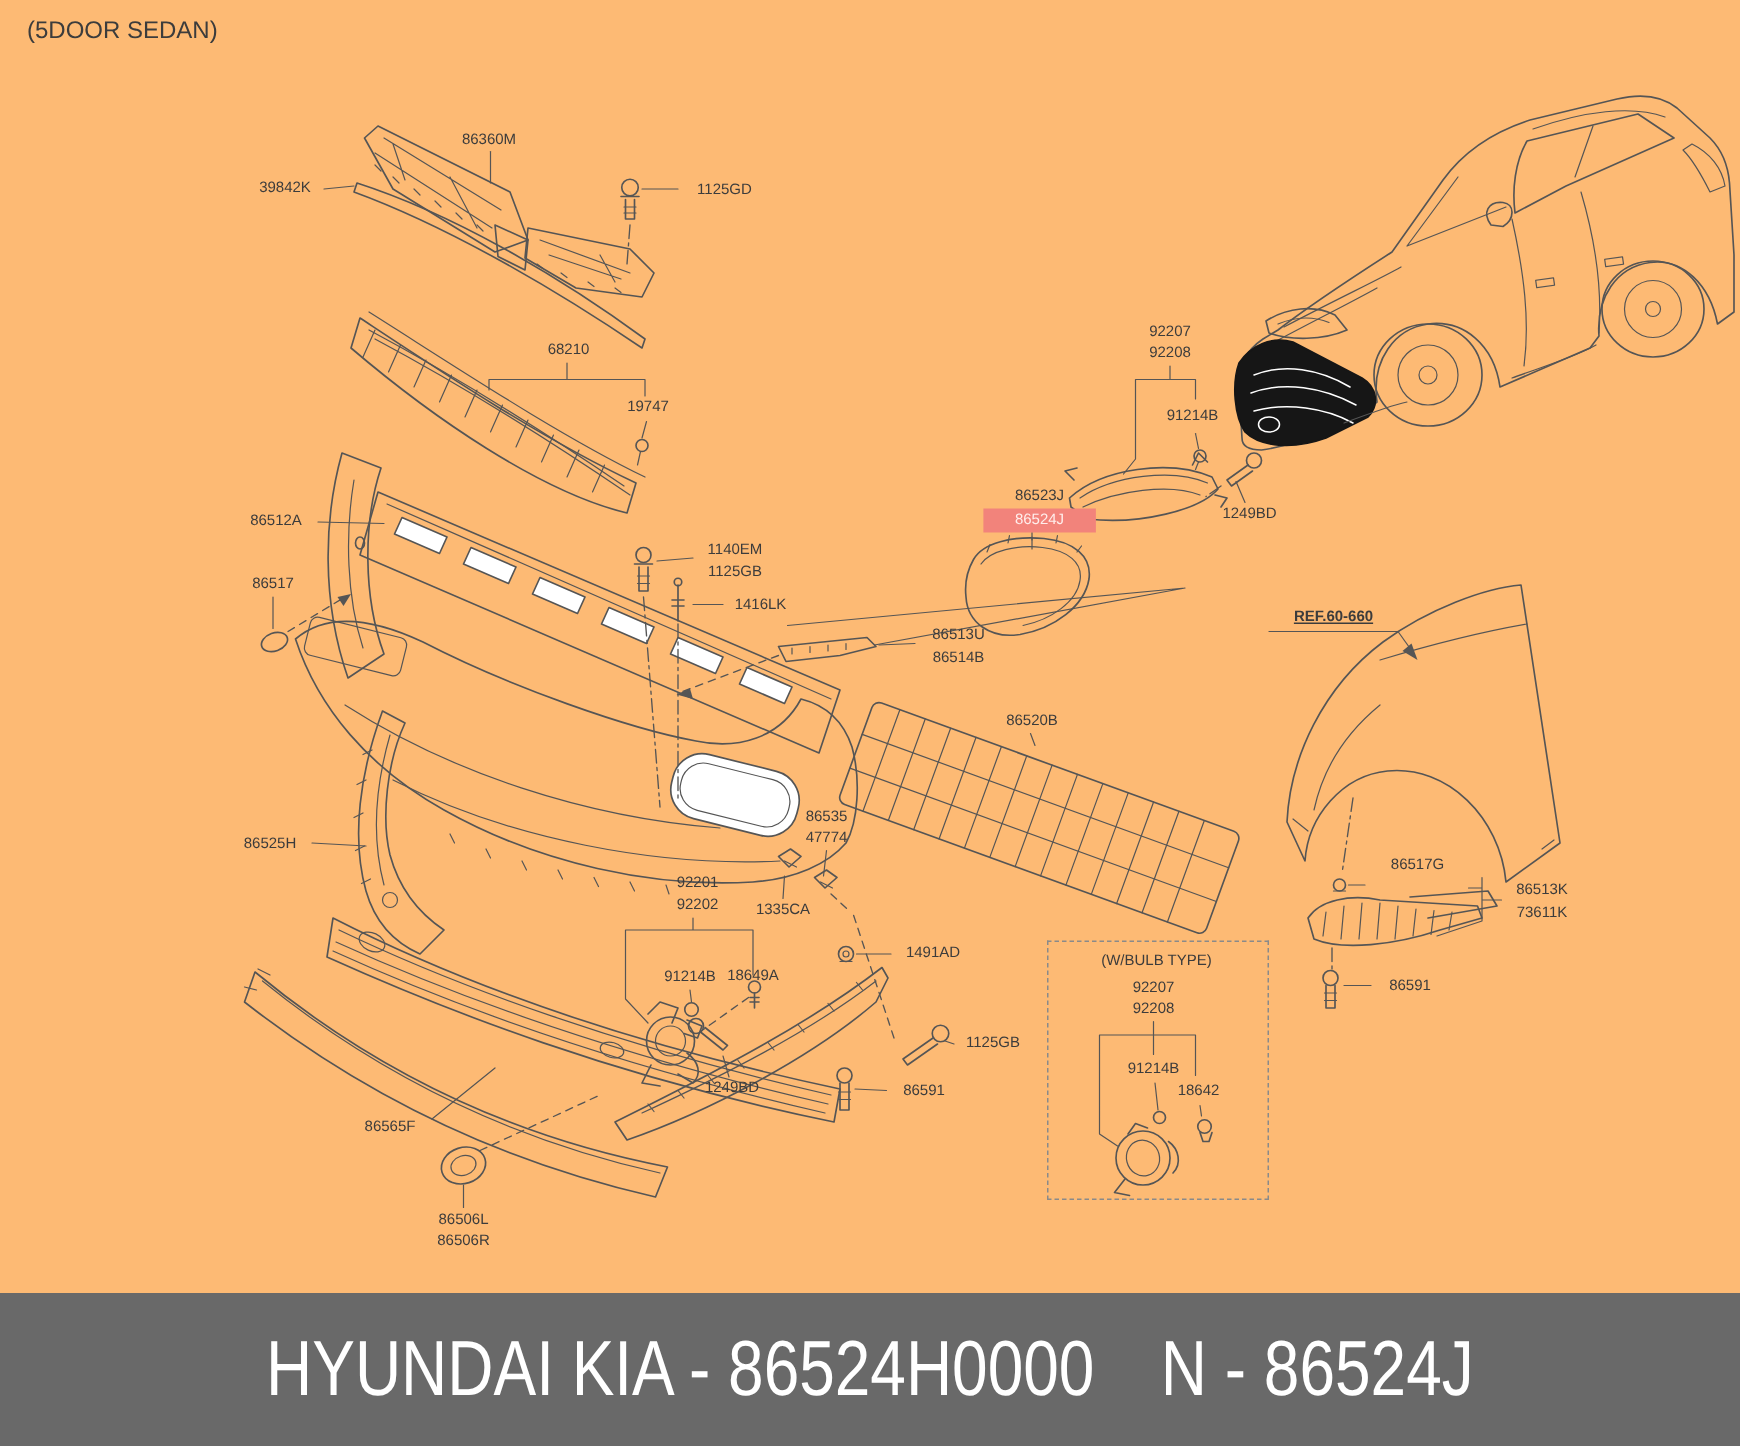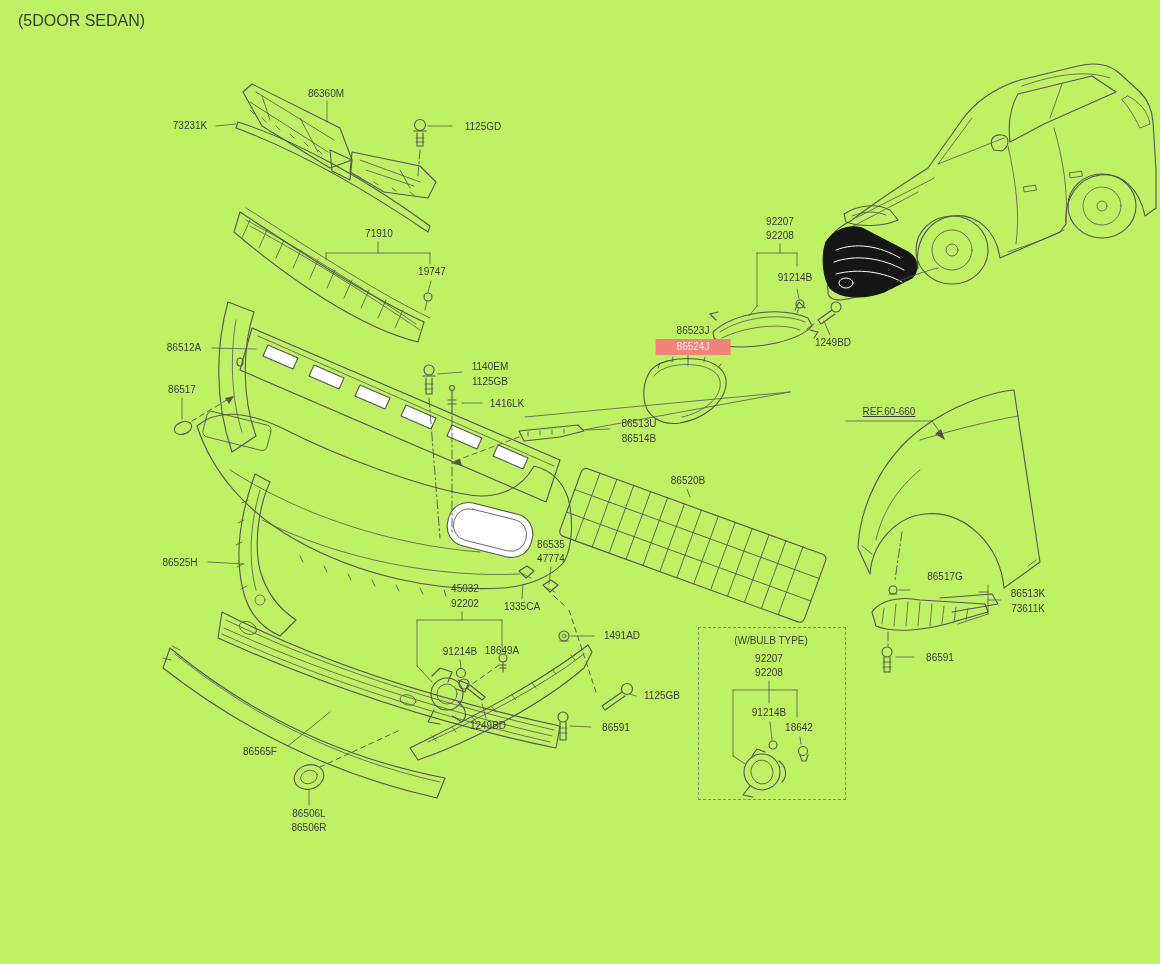--- a/index.html
+++ b/index.html
@@ -1,31 +1,31 @@
 <!DOCTYPE html>
 <html><head>
 <meta charset="utf-8">
 <style>
   html,body{margin:0;padding:0;background:#ffffff;}
-  .stage{position:relative;width:1160px;height:964px;background:#bef264;overflow:hidden;
+  .stage{position:relative;width:1160px;height:964px;background:#fdba74;overflow:hidden;
          font-family:"Liberation Sans", sans-serif;}
   svg.art{position:absolute;left:0;top:0;}
   svg.art path,svg.art line,svg.art rect,svg.art circle,svg.art ellipse,svg.art polyline{
       stroke:#555;fill:none;stroke-width:1.1;stroke-linecap:round;stroke-linejoin:round;}
   svg.art .f{fill:#fff;}
   svg.art .dk{fill:#161616;stroke:#161616;}
   svg.art .wt{stroke:#fff;fill:none;stroke-width:1;}
   svg.art .dsh{stroke-dasharray:5 4;stroke-width:0.9;}
   svg.art .ddt{stroke-dasharray:9 3 2 3;stroke-width:0.9;}
   svg.art .thin{stroke-width:0.8;}
   svg.art .aw{fill:#555;stroke:none;}
   .lbl{position:absolute;transform:translate(-50%,-50%);font-size:10px;color:#3c3c3c;
        white-space:nowrap;z-index:3;line-height:1;}
   .lbl.tl{transform:none;font-size:16px;}
-  .lbl.ref{font-weight:normal;text-decoration:underline;text-align:right;}
+  .lbl.ref{font-weight:bold;text-decoration:underline;text-align:right;}
   .lbl.hl{background:#f2837b;color:#ffeeec;padding:3px 21px;z-index:2;}
   .bulb-box{position:absolute;left:698px;top:627px;width:146px;height:171px;
             border:1px dashed #8a8a8a;z-index:1;}
   .footer{position:absolute;left:0;top:862px;width:1160px;height:102px;background:#696969;
           display:flex;align-items:center;justify-content:center;z-index:4;}
   .footer-inner{display:flex;gap:54px;transform:scaleX(0.82);color:#fff;font-size:52px;
                 line-height:1;white-space:nowrap;}
 </style>
 </head>
 <body>
@@ -281,43 +281,43 @@
     <path class="dk" d="M826,242 C834,230 848,224 862,228 L908,252 C918,258 920,270 912,278 L884,292 C862,300 840,298 830,288 C823,278 821,256 826,242 Z"></path>
     <path class="wt" d="M836,250 C856,242 880,246 900,258 M834,262 C856,254 882,258 904,270 M836,274 C858,268 884,272 902,282"></path>
     <ellipse class="wt" cx="846" cy="283" rx="7" ry="5"></ellipse>
     <path class="thin" d="M896,282 C912,276 928,270 938,268 M1008,252 C1030,244 1050,238 1064,230"></path>
   </g>
 </svg>
 
   <span class="lbl tl" style="left:18px;top:13px">(5DOOR SEDAN)</span>
 
   <span class="lbl" style="left:326px;top:94px">86360M</span>
-  <span class="lbl" style="left:190px;top:126px">73231K</span>
+  <span class="lbl" style="left:190px;top:126px">39842K</span>
   <span class="lbl" style="left:483px;top:127px">1125GD</span>
-  <span class="lbl" style="left:379px;top:234px">71910</span>
+  <span class="lbl" style="left:379px;top:234px">68210</span>
   <span class="lbl" style="left:432px;top:272px">19747</span>
   <span class="lbl" style="left:184px;top:348px">86512A</span>
   <span class="lbl" style="left:182px;top:390px">86517</span>
   <span class="lbl" style="left:490px;top:367px">1140EM</span>
   <span class="lbl" style="left:490px;top:382px">1125GB</span>
   <span class="lbl" style="left:507px;top:404px">1416LK</span>
   <span class="lbl" style="left:639px;top:424px">86513U</span>
   <span class="lbl" style="left:639px;top:439px">86514B</span>
   <span class="lbl" style="left:693px;top:331px">86523J</span>
   <span class="lbl hl" style="left:693px;top:347px">86524J</span>
   <span class="lbl" style="left:780px;top:222px">92207</span>
   <span class="lbl" style="left:780px;top:236px">92208</span>
   <span class="lbl" style="left:795px;top:278px">91214B</span>
   <span class="lbl" style="left:833px;top:343px">1249BD</span>
   <span class="lbl ref" style="left:889px;top:412px">REF.60-660</span>
   <span class="lbl" style="left:688px;top:481px">86520B</span>
   <span class="lbl" style="left:180px;top:563px">86525H</span>
   <span class="lbl" style="left:551px;top:545px">86535</span>
   <span class="lbl" style="left:551px;top:559px">47774</span>
-  <span class="lbl" style="left:465px;top:589px">45032</span>
+  <span class="lbl" style="left:465px;top:589px">92201</span>
   <span class="lbl" style="left:465px;top:604px">92202</span>
   <span class="lbl" style="left:522px;top:607px">1335CA</span>
   <span class="lbl" style="left:502px;top:651px">18649A</span>
   <span class="lbl" style="left:460px;top:652px">91214B</span>
   <span class="lbl" style="left:622px;top:636px">1491AD</span>
   <span class="lbl" style="left:662px;top:696px">1125GB</span>
   <span class="lbl" style="left:488px;top:726px">1249BD</span>
   <span class="lbl" style="left:616px;top:728px">86591</span>
   <span class="lbl" style="left:260px;top:752px">86565F</span>
   <span class="lbl" style="left:309px;top:814px">86506L</span>
@@ -327,14 +327,20 @@
   <span class="lbl" style="left:1028px;top:609px">73611K</span>
   <span class="lbl" style="left:940px;top:658px">86591</span>
 
   <div class="bulb-box"></div>
   <span class="lbl" style="left:771px;top:641px">(W/BULB TYPE)</span>
   <span class="lbl" style="left:769px;top:659px">92207</span>
   <span class="lbl" style="left:769px;top:673px">92208</span>
   <span class="lbl" style="left:769px;top:713px">91214B</span>
   <span class="lbl" style="left:799px;top:728px">18642</span>
 
+  <div class="footer">
+    <div class="footer-inner">
+      <span>HYUNDAI  KIA - 86524H0000</span>
+      <span>N - 86524J</span>
+    </div>
+  </div>
 
 </div>
 
 </body></html>

